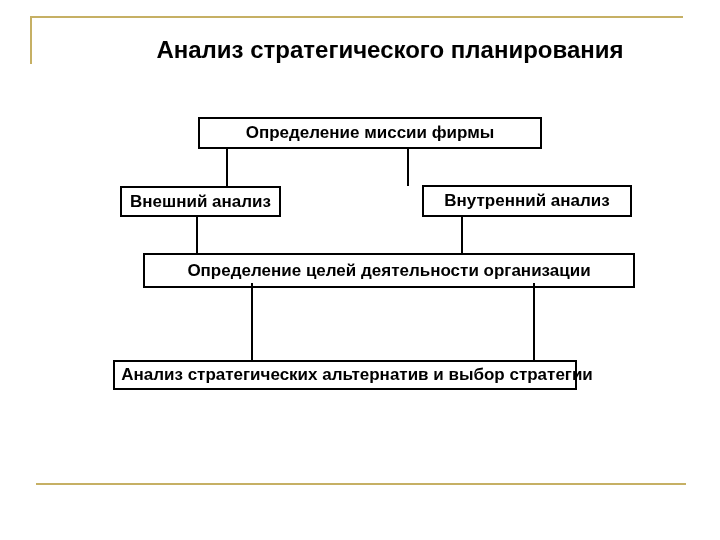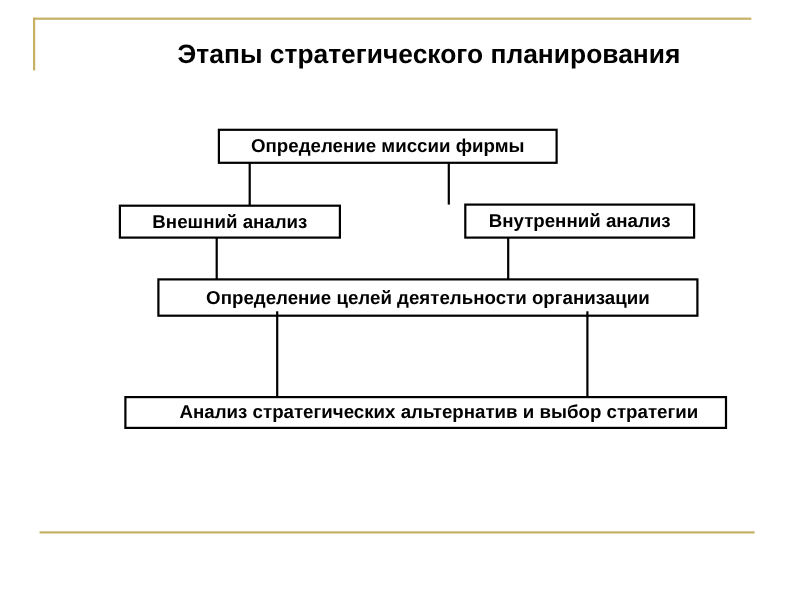--- a/index.html
+++ b/index.html
@@ -42,25 +42,25 @@
     border: 2px solid #000000;
     background: #ffffff;
     display: flex;
     align-items: center;
     justify-content: center;
     font-size: 17px;
     font-weight: bold;
     color: #000000;
     white-space: nowrap;
   }
-  .node.mission      { left: 198px; top: 117px; width: 309px; height: 32px; }
-  .node.external     { left: 108px; top: 186px; width: 202px; height: 31px; text-align: center; }
+  .node.mission      { left: 198px; top: 117px; width: 344px; height: 32px; }
+  .node.external     { left: 120px; top: 186px; width: 161px; height: 31px; text-align: center; }
   .node.internal     { left: 388px; top: 185px; width: 210px; height: 32px; margin-left: 34px; }
   .node.goals        { left: 143px; top: 253px; width: 492px; height: 35px; }
-  .node.alternatives { left: 113px; top: 360px; width: 548px; height: 30px; padding-left: 24px; }
+  .node.alternatives { left: 113px; top: 360px; width: 464px; height: 30px; padding-left: 24px; }
 
   .connector {
     position: absolute;
     width: 2px;
     background: #000000;
   }
   .connector.c1 { left: 226px; top: 148px; height: 39px; }
   .connector.c2 { left: 407px; top: 148px; height: 38px; }
   .connector.c3 { left: 196px; top: 216px; height: 38px; }
   .connector.c4 { left: 461px; top: 216px; height: 38px; }
@@ -68,21 +68,21 @@
   .connector.c6 { left: 533px; top: 283px; height: 78px; }
 </style>
 </head>
 <body>
 
 <div class="slide">
   <div class="gold top"></div>
   <div class="gold left"></div>
   <div class="gold bottom"></div>
 
-  <div class="title">Этапы стратегического планирования</div>
+  <div class="title">Анализ стратегического планирования</div>
 
   <div>
     <div class="node mission">Определение миссии фирмы</div>
 
     <div class="node external">Внешний анализ</div>
 
     <div class="node internal">Внутренний анализ</div>
 
     <div class="node goals">Определение целей деятельности организации</div>
 

